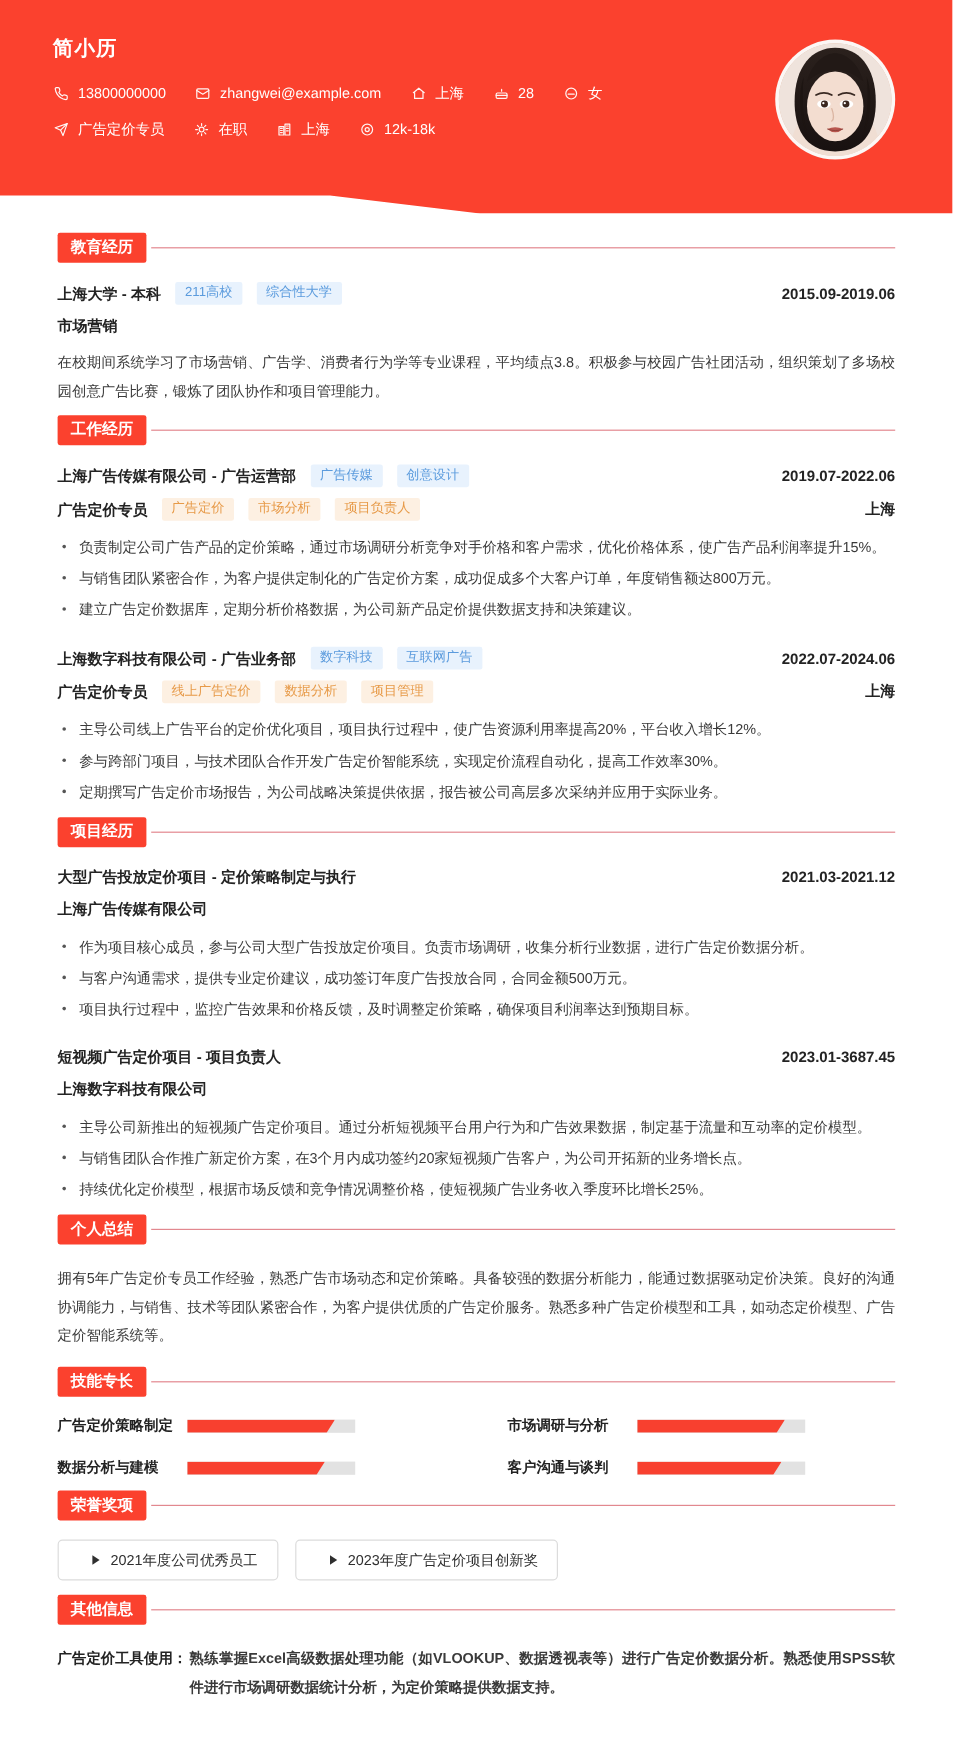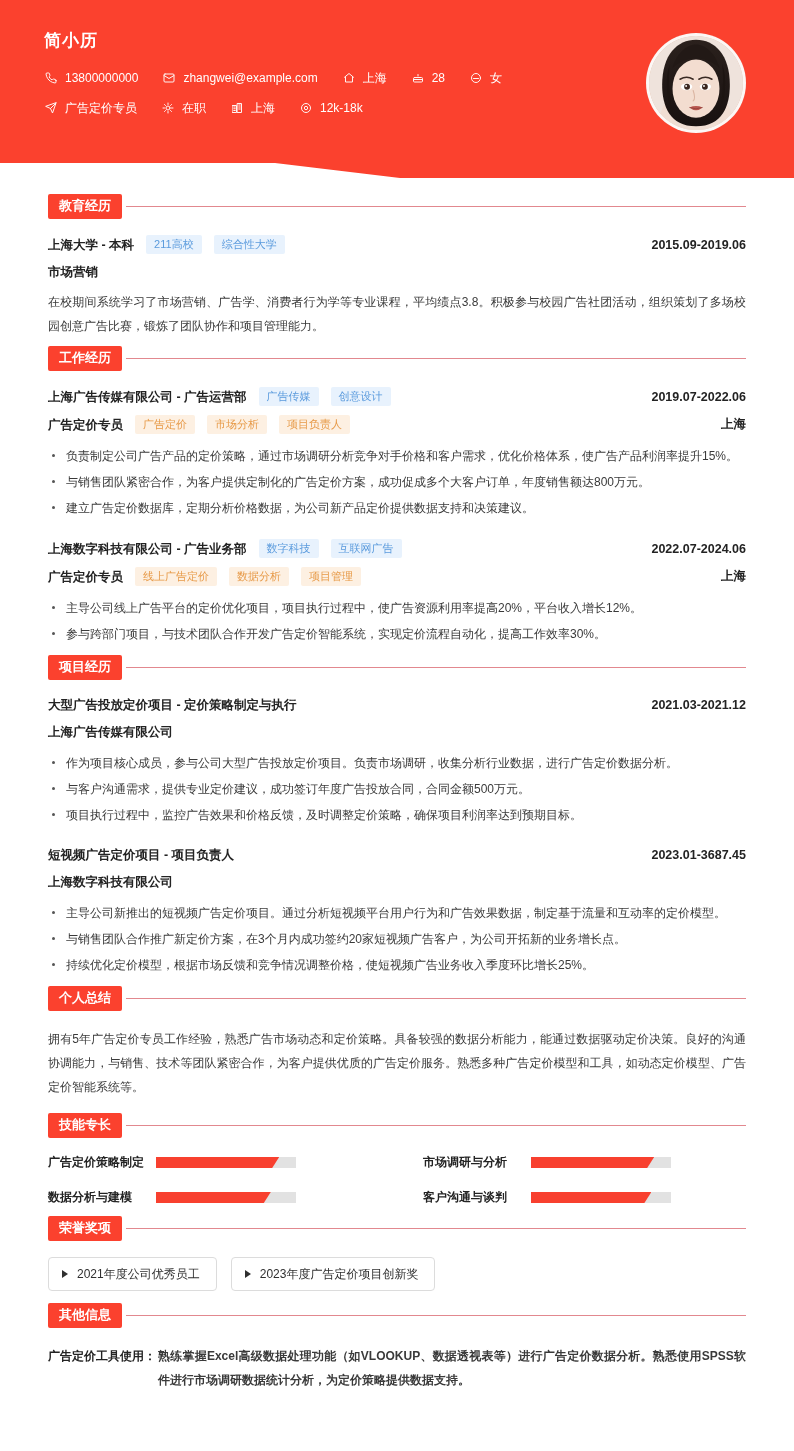--- a/index.html
+++ b/index.html
@@ -217,21 +217,21 @@
     clip-path: polygon(0 0, 100% 0, calc(100% - 7px) 100%, 0 100%);
   }
 
   
   .awards { display: flex; flex-wrap: wrap; gap: 14px; margin: 2px 0 12px; }
   .award-chip {
     display: flex;
     align-items: center;
     border: 1px solid #dcdcdc;
     border-radius: 4px;
-    padding: 8px 16px 8px 13px;
+    padding: 8px 16px 8px 28px;
     font-size: 12px;
     color: #2f2f2f;
     background: #fff;
     line-height: 16px;
     white-space: nowrap;
   }
   .award-chip .tri {
     width: 0; height: 0;
     border-left: 6px solid #2f2f2f;
     border-top: 4px solid transparent;
@@ -457,20 +457,21 @@
           <span class="entry-title">广告定价专员</span>
           <span class="tag orange">线上广告定价</span>
           <span class="tag orange">数据分析</span>
           <span class="tag orange">项目管理</span>
         </div>
         <span class="entry-right">上海</span>
       </div>
       <ul class="bullets">
         <li>主导公司线上广告平台的定价优化项目，项目执行过程中，使广告资源利用率提高20%，平台收入增长12%。</li>
         <li>参与跨部门项目，与技术团队合作开发广告定价智能系统，实现定价流程自动化，提高工作效率30%。</li>
+        <li>定期撰写广告定价市场报告，为公司战略决策提供依据，报告被公司高层多次采纳并应用于实际业务。</li>
       </ul>
     </div>
   </div>
 
   <div class="section">
     <div class="sec-head">
       <span class="sec-badge">项目经历</span>
       <span class="sec-rule"></span>
     </div>
 

